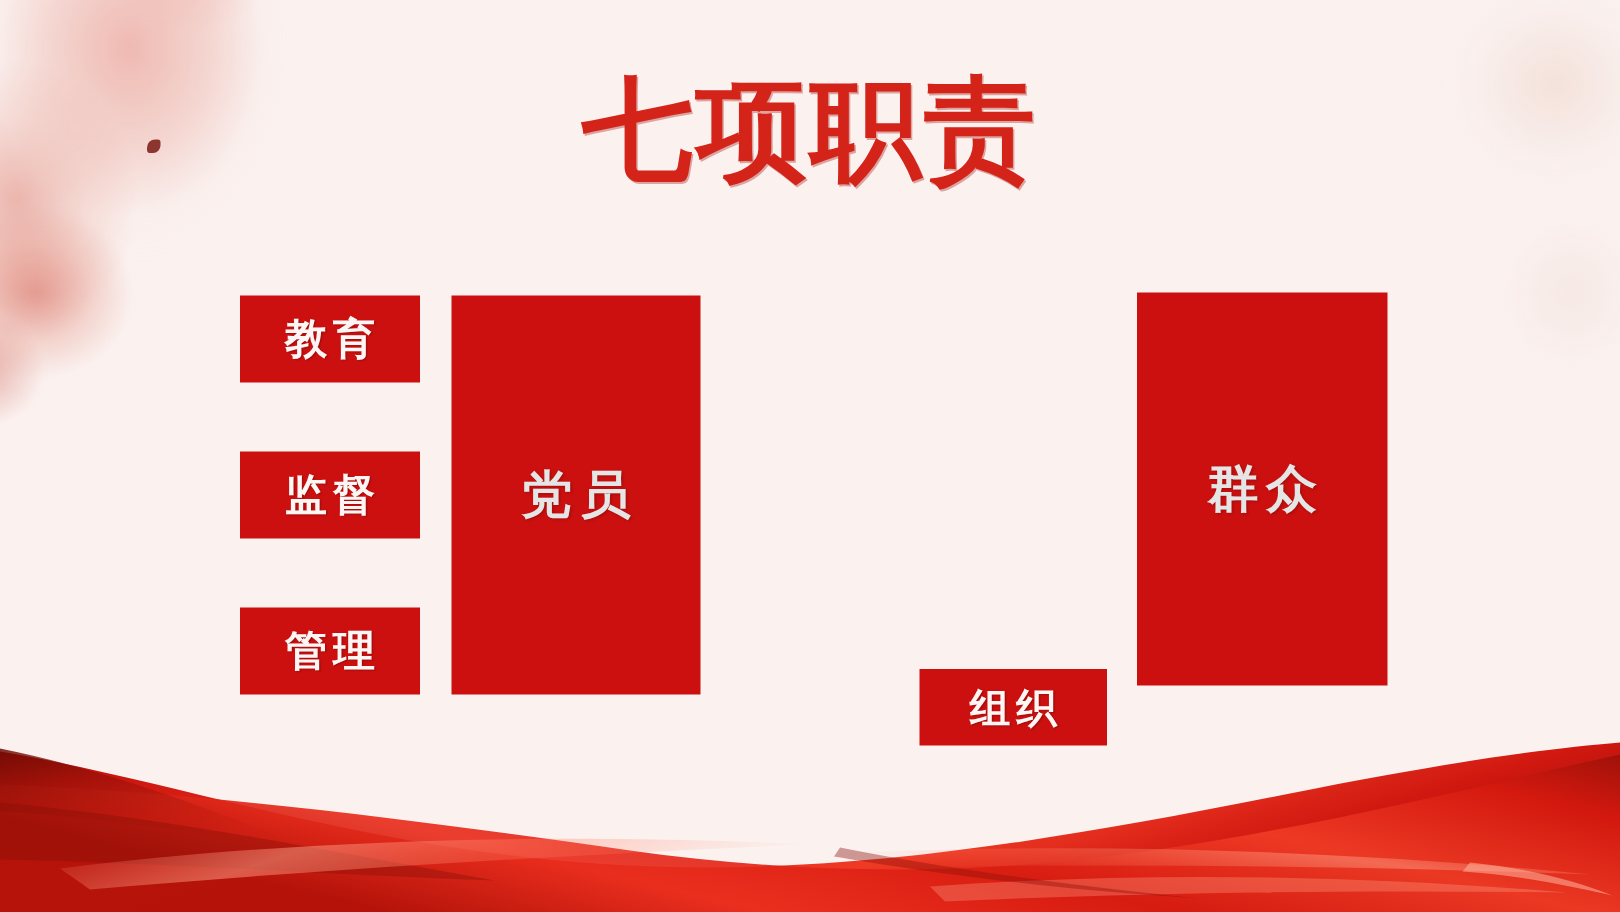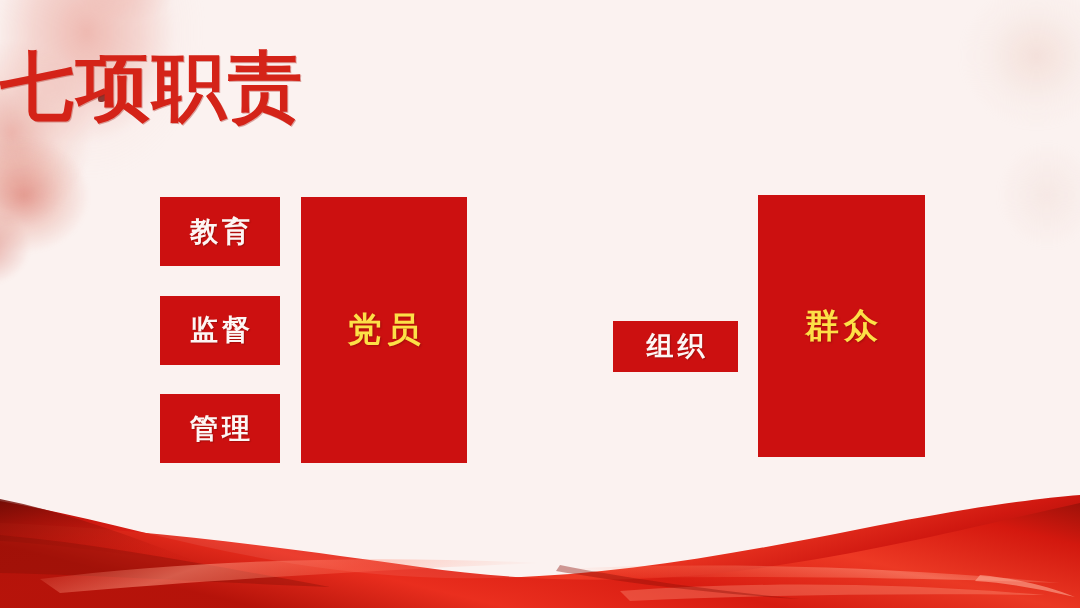--- a/index.html
+++ b/index.html
@@ -80,20 +80,21 @@
     background: radial-gradient(ellipse 60px 65px at 55% 50%, rgba(232,200,190,0.22) 0%, rgba(255,255,255,0) 82%);
     filter: blur(3px);
   }
 
   
   #title {
     position: absolute;
     left: 0;
     top: 50px;
     width: 1080px;
+    text-align: center;
     font-size: 74px;
     line-height: 1;
     font-weight: 700;
     color: #d42318;
     letter-spacing: 2px;
     text-shadow: 1px 1px 0 rgba(160,20,12,0.35);
     white-space: nowrap;
   }
 
   
@@ -113,41 +114,41 @@
 
   #group-party  { left: 160px; top: 197px; }
   #group-masses { left: 613px; top: 195px; }
 
   .chip-col {
     display: flex;
     flex-direction: column;
   }
 
   #party-chips  { width: 120px; height: 266px; justify-content: space-between; }
-  #masses-chips { width: 125px; height: 302px; justify-content: center; }
+  #masses-chips { width: 125px; height: 302px; justify-content: flex-end; }
 
   .chip {
     background: #cc1010;
     color: #fdf6f4;
     display: flex;
     align-items: center;
     justify-content: center;
     font-weight: 700;
     letter-spacing: 4px;
     text-indent: 4px;
     text-shadow: 1px 1px 1px rgba(110,10,6,0.45);
     box-sizing: border-box;
   }
 
-  #party-chips .chip  { height: 69px; font-size: 28px; }
+  #party-chips .chip  { height: 58px; font-size: 28px; }
   #masses-chips .chip { height: 51px; font-size: 27px; }
 
   .pillar {
     background: #cc1010;
-    color: #fde047;
+    color: #e5e5e5;
     display: flex;
     align-items: center;
     justify-content: center;
     font-weight: 700;
     letter-spacing: 5px;
     text-indent: 5px;
     text-shadow: 1px 1px 2px rgba(110,10,6,0.45);
     box-sizing: border-box;
   }
 

